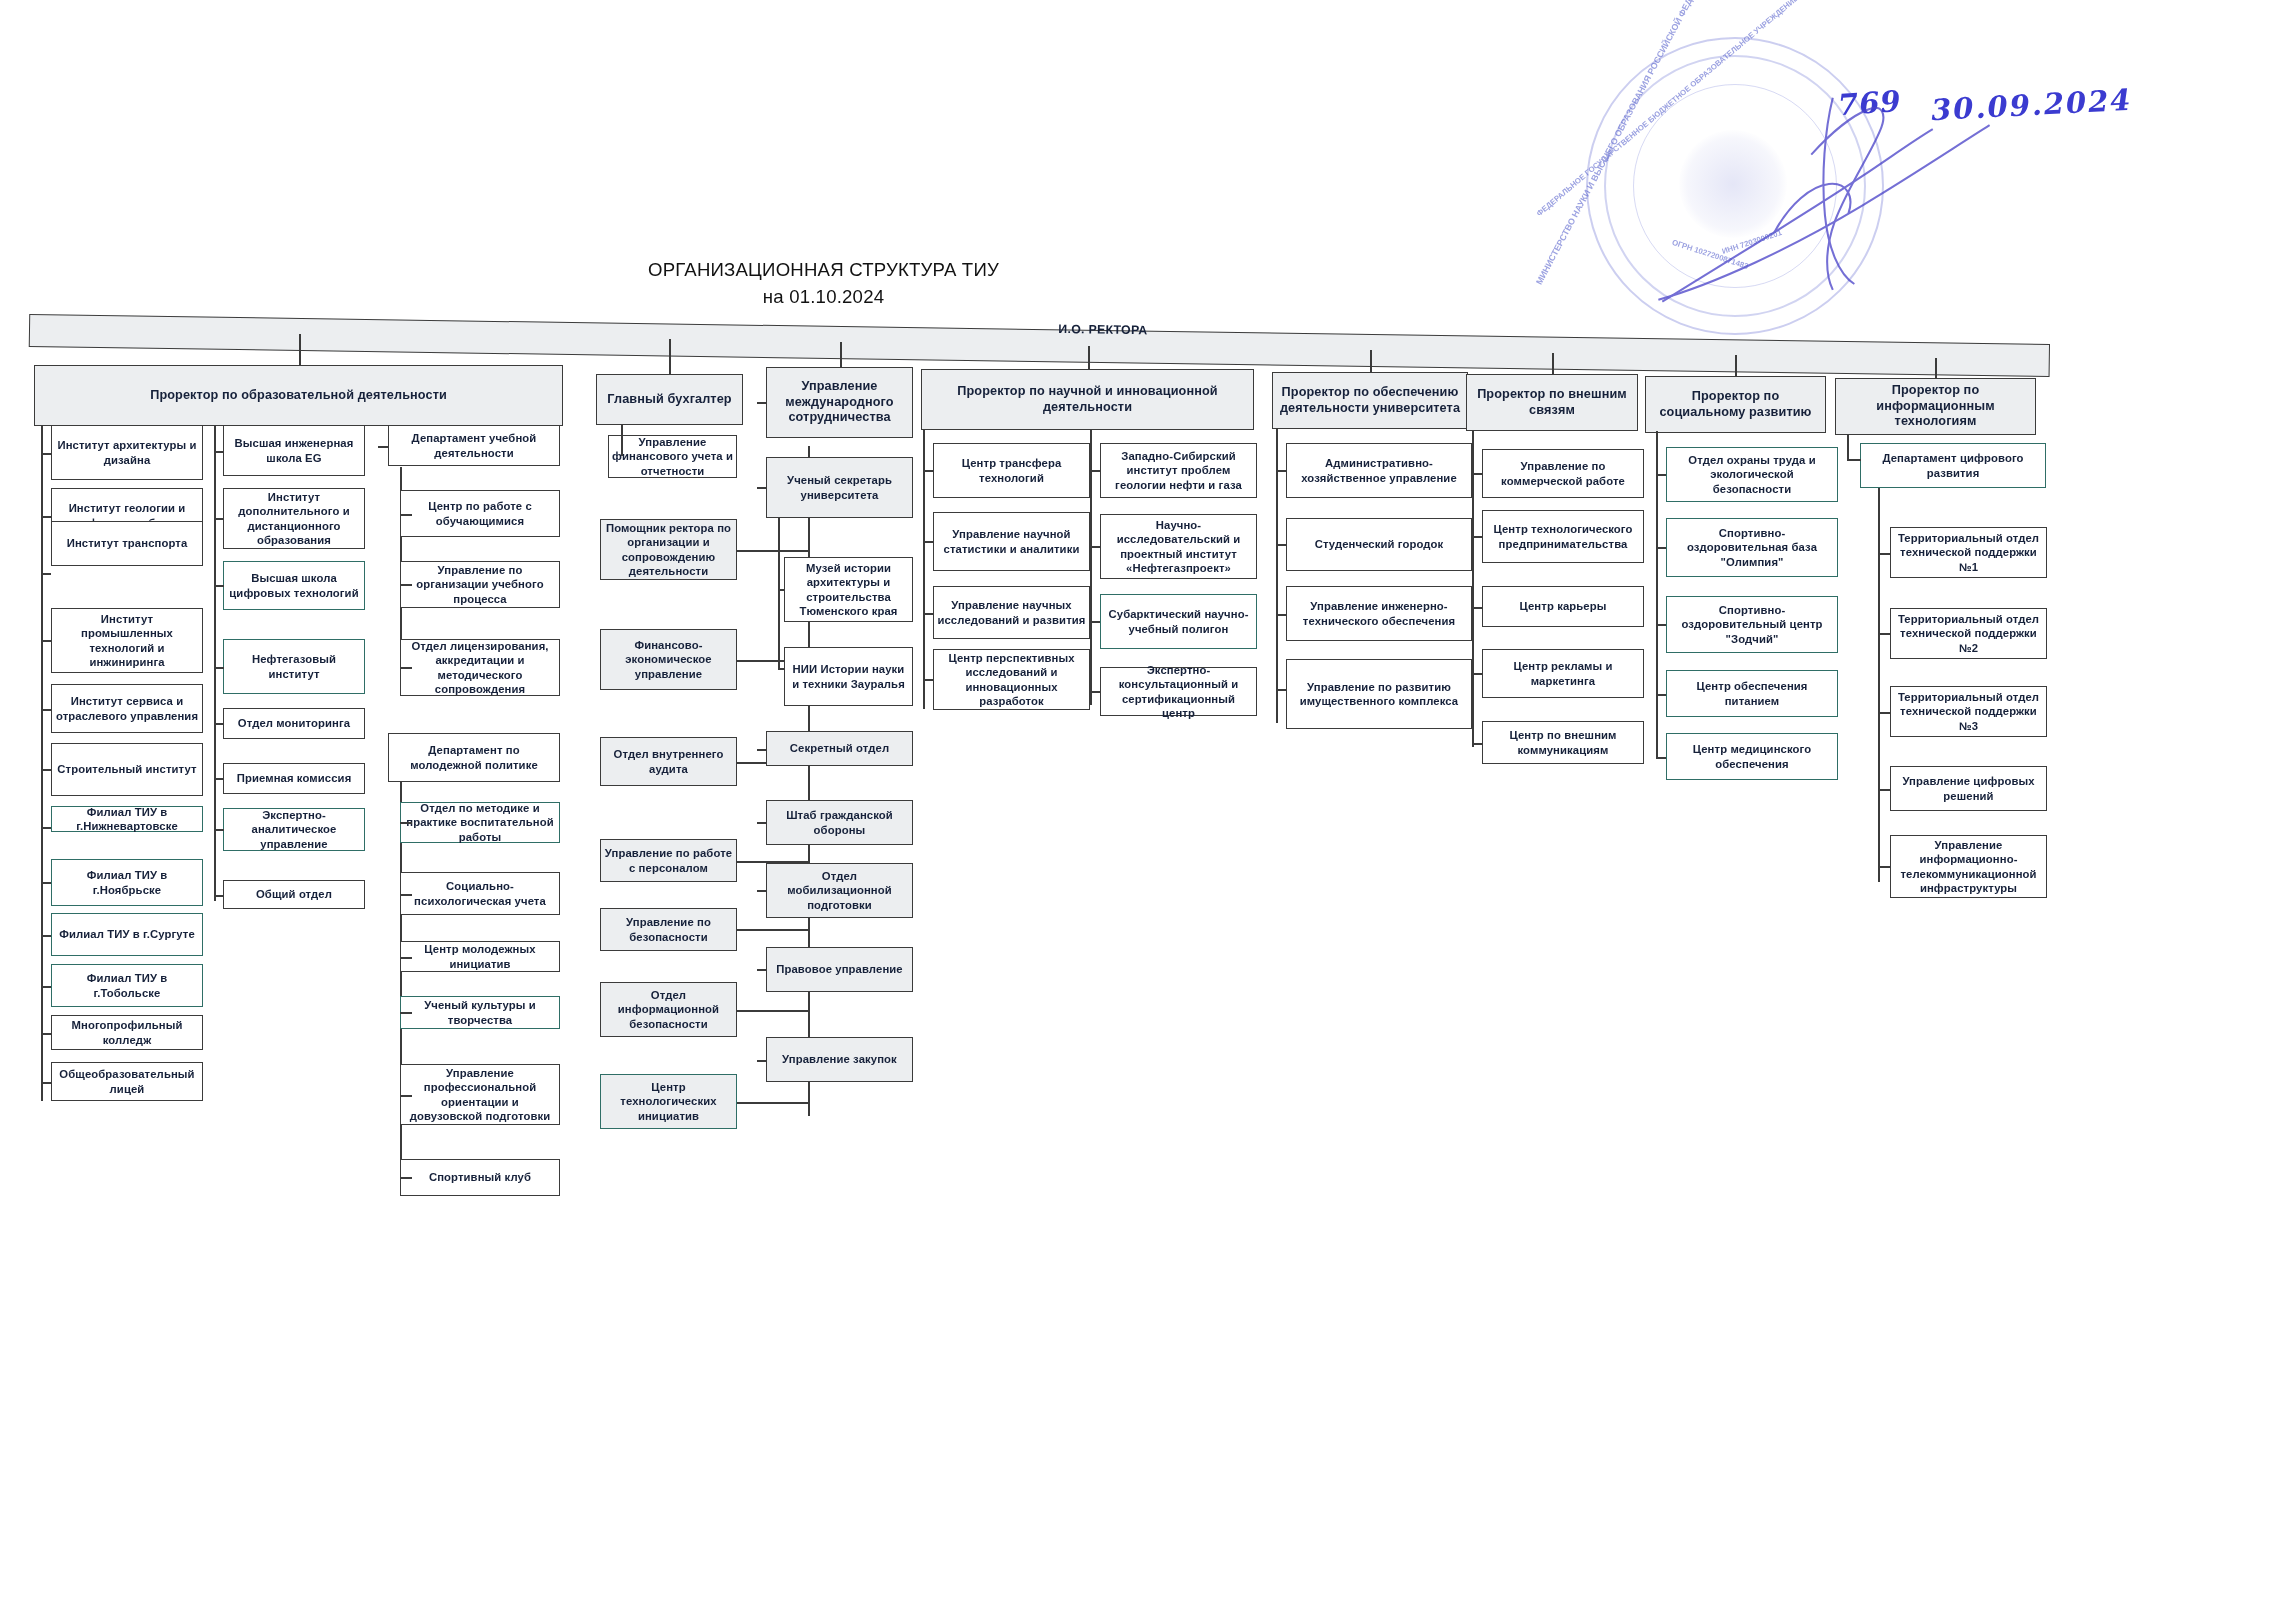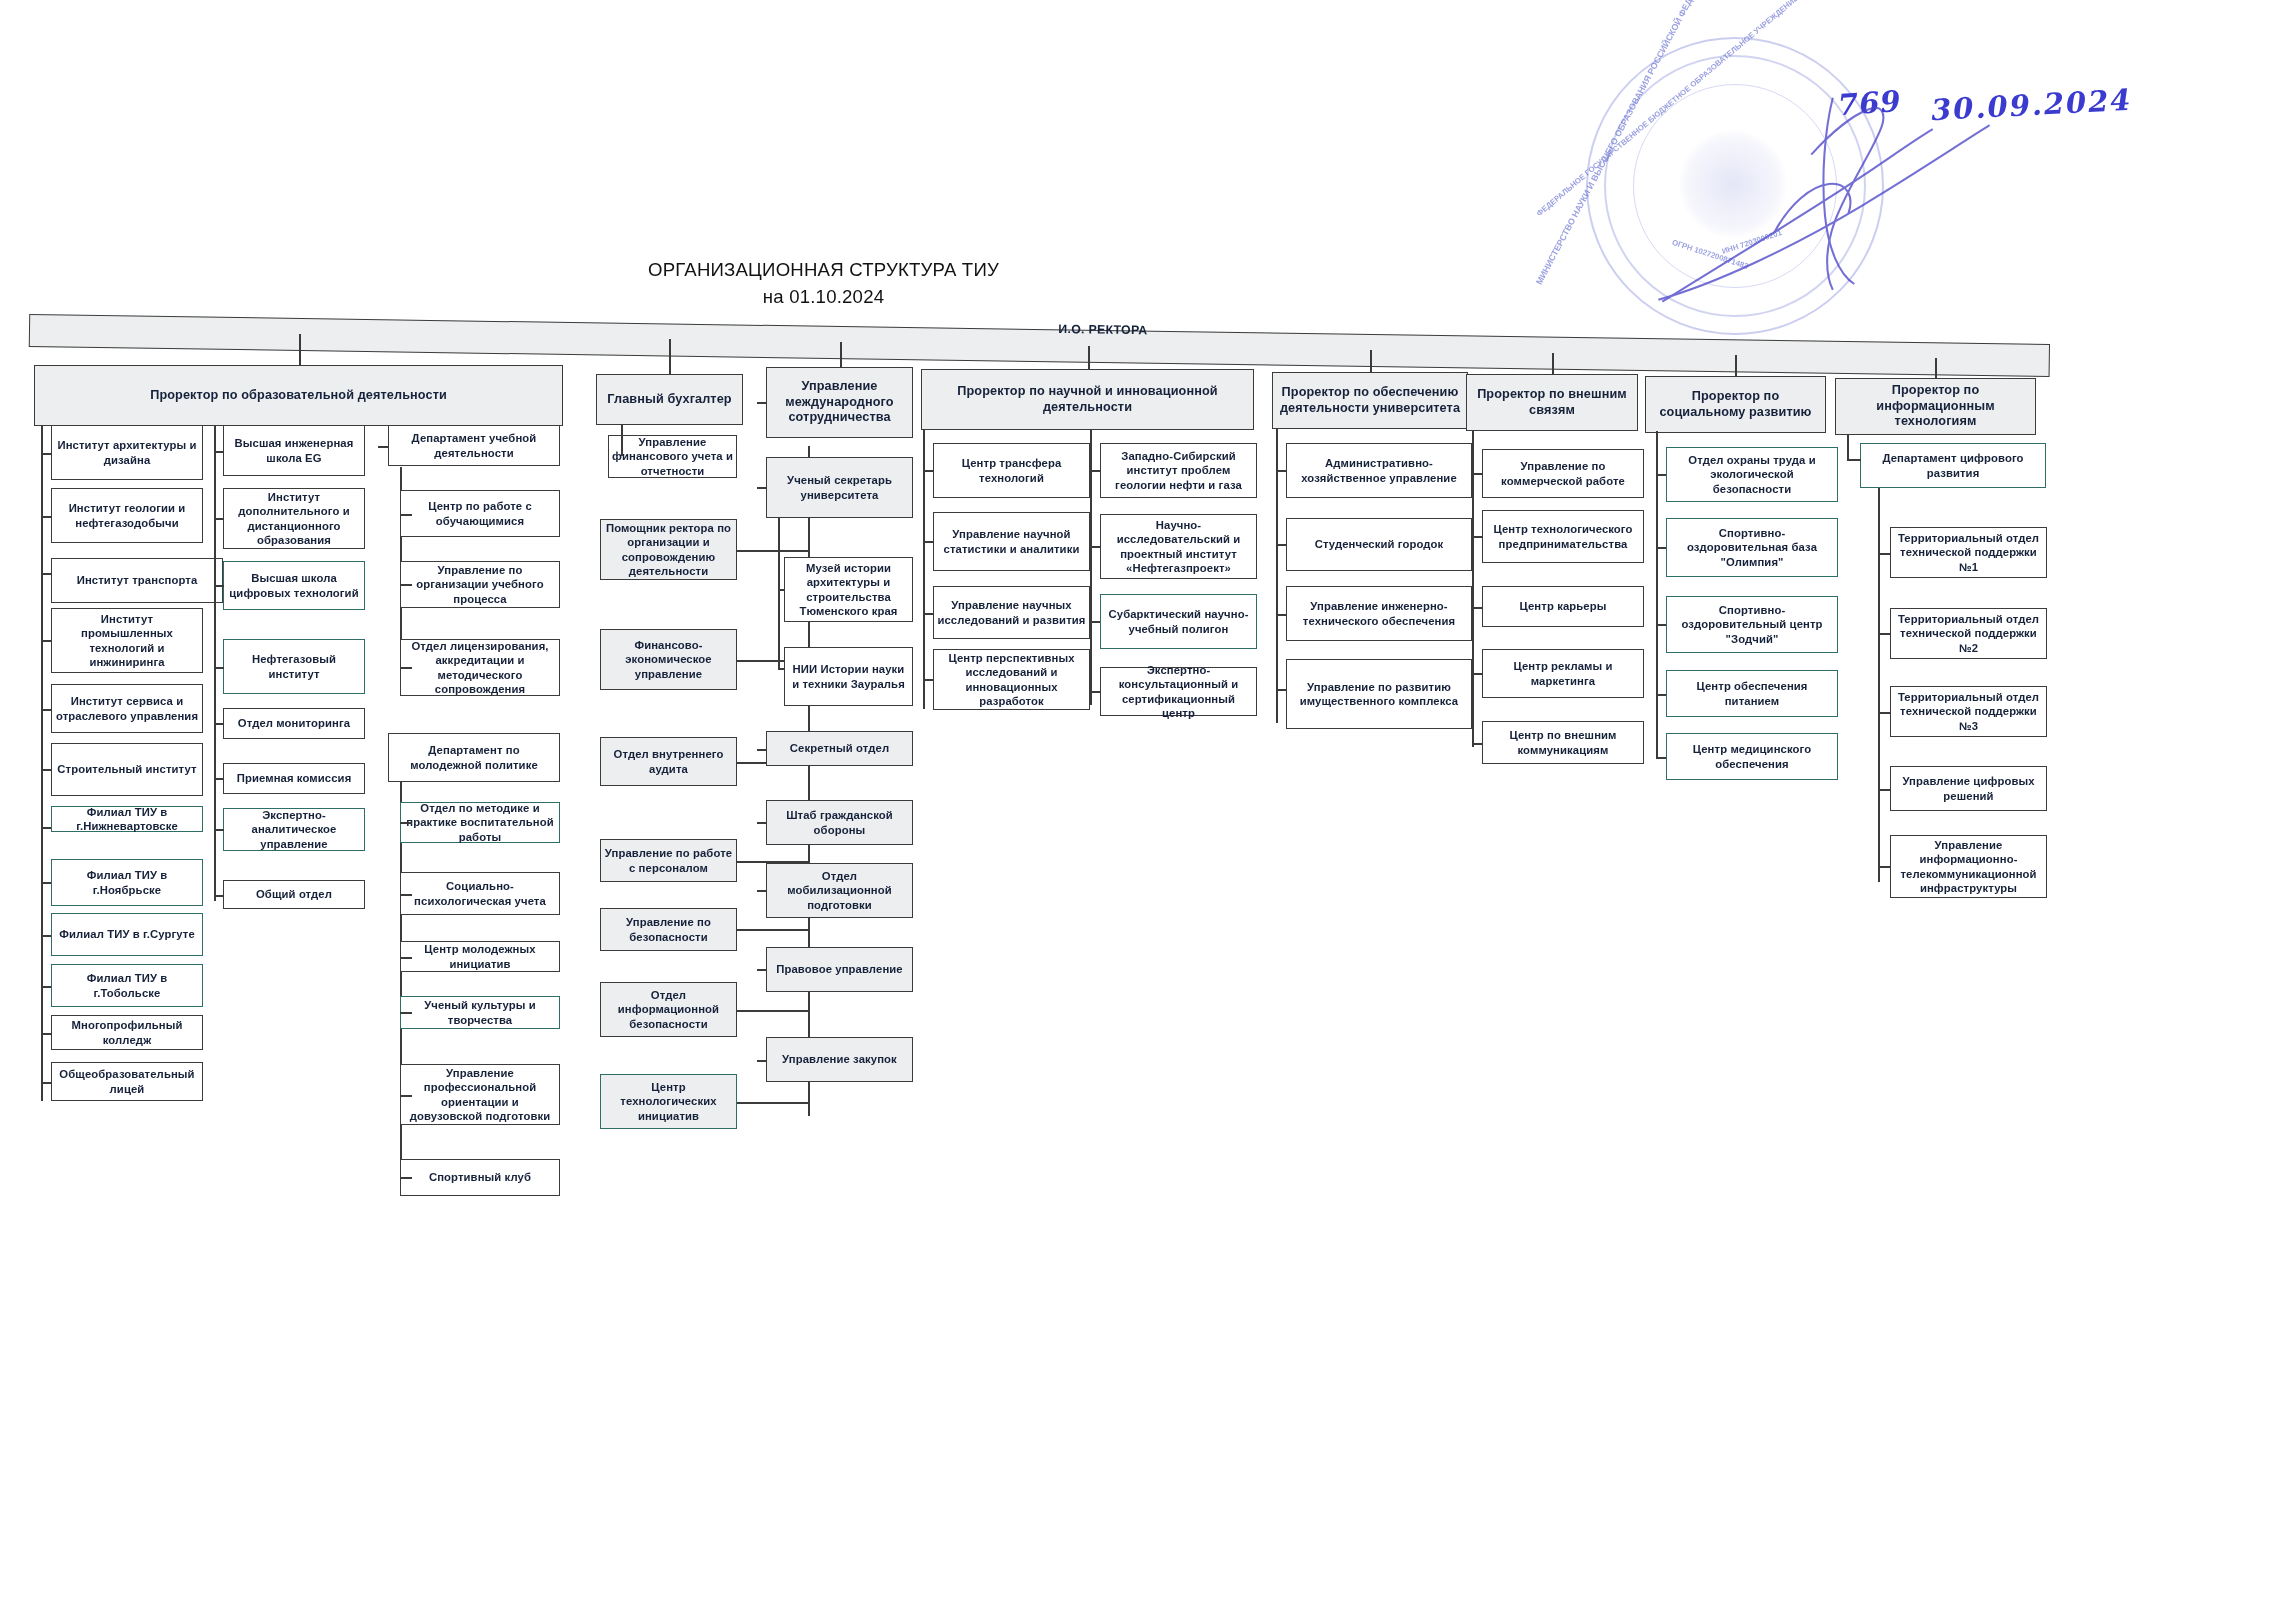--- a/index.html
+++ b/index.html
@@ -157,21 +157,21 @@
       <div class="ln lnv" style="left: 1552px; top: 353px; height: 22px;"></div>
       <div class="box lvl1" style="left: 1645px; top: 376px; width: 181px; height: 57px;">Проректор по социальному развитию</div>
       <div class="ln lnv" style="left: 1735px; top: 355px; height: 21px;"></div>
       <div class="box lvl1" style="left: 1835px; top: 378px; width: 201px; height: 57px;">Проректор по информационным технологиям</div>
       <div class="ln lnv" style="left: 1935px; top: 358px; height: 20px;"></div>
       <div class="ln lnv" style="left: 41px; top: 425px; height: 676px;"></div>
       <div class="box " style="left: 51px; top: 425px; width: 152px; height: 55px;">Институт архитектуры и дизайна</div>
       <div class="ln lnh" style="left: 41px; top: 453px; width: 9.8px;"></div>
       <div class="box " style="left: 51px; top: 488px; width: 152px; height: 55px;">Институт геологии и нефтегазодобычи</div>
       <div class="ln lnh" style="left: 41px; top: 516px; width: 9.8px;"></div>
-      <div class="box " style="left: 51px; top: 558px; width: 172px; height: 45px;">Институт транспорта</div>
+      <div class="box " style="left: 51px; top: 521px; width: 152px; height: 45px;">Институт транспорта</div>
       <div class="ln lnh" style="left: 41px; top: 573px; width: 9.8px;"></div>
       <div class="box " style="left: 51px; top: 608px; width: 152px; height: 65px;">Институт промышленных технологий и инжиниринга</div>
       <div class="ln lnh" style="left: 41px; top: 640px; width: 9.8px;"></div>
       <div class="box " style="left: 51px; top: 684px; width: 152px; height: 49px;">Институт сервиса и отраслевого управления</div>
       <div class="ln lnh" style="left: 41px; top: 709px; width: 9.8px;"></div>
       <div class="box " style="left: 51px; top: 743px; width: 152px; height: 53px;">Строительный институт</div>
       <div class="ln lnh" style="left: 41px; top: 769px; width: 9.8px;"></div>
       <div class="box teal" style="left: 51px; top: 806px; width: 152px; height: 26px;">Филиал ТИУ в г.Нижневартовске</div>
       <div class="ln lnh" style="left: 41px; top: 827px; width: 9.8px;"></div>
       <div class="box teal" style="left: 51px; top: 859px; width: 152px; height: 47px;">Филиал ТИУ в г.Ноябрьске</div>

